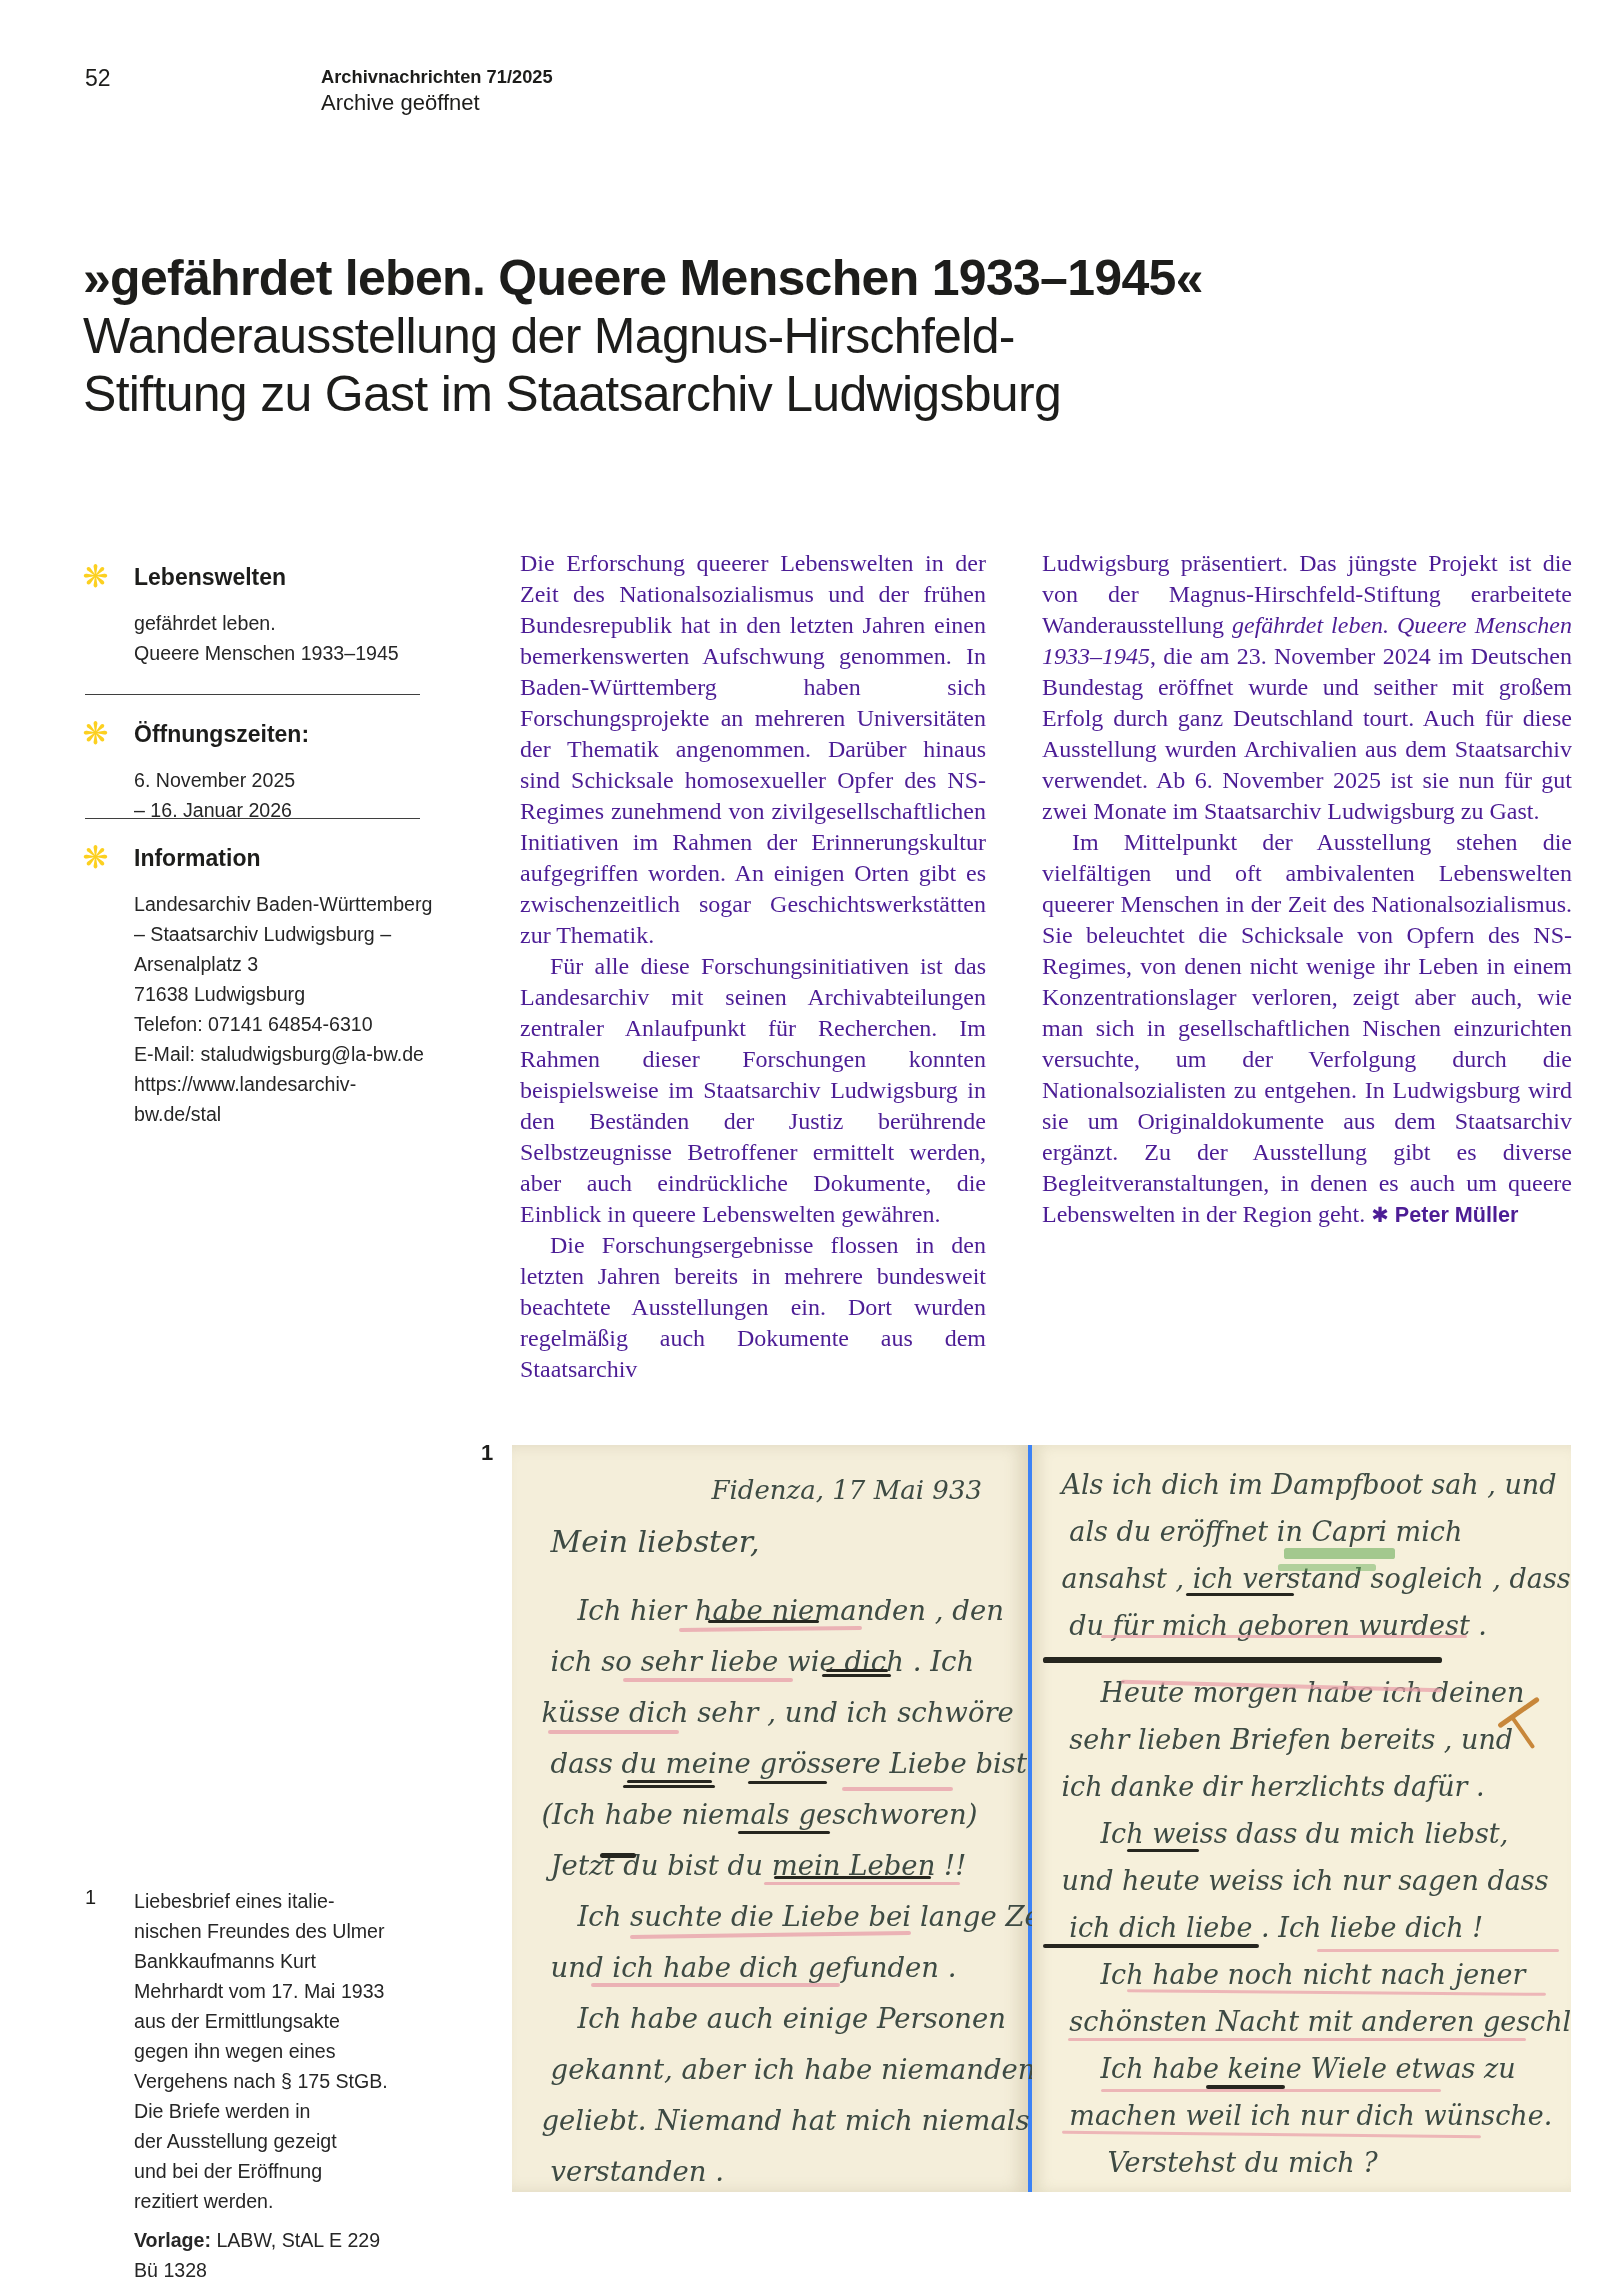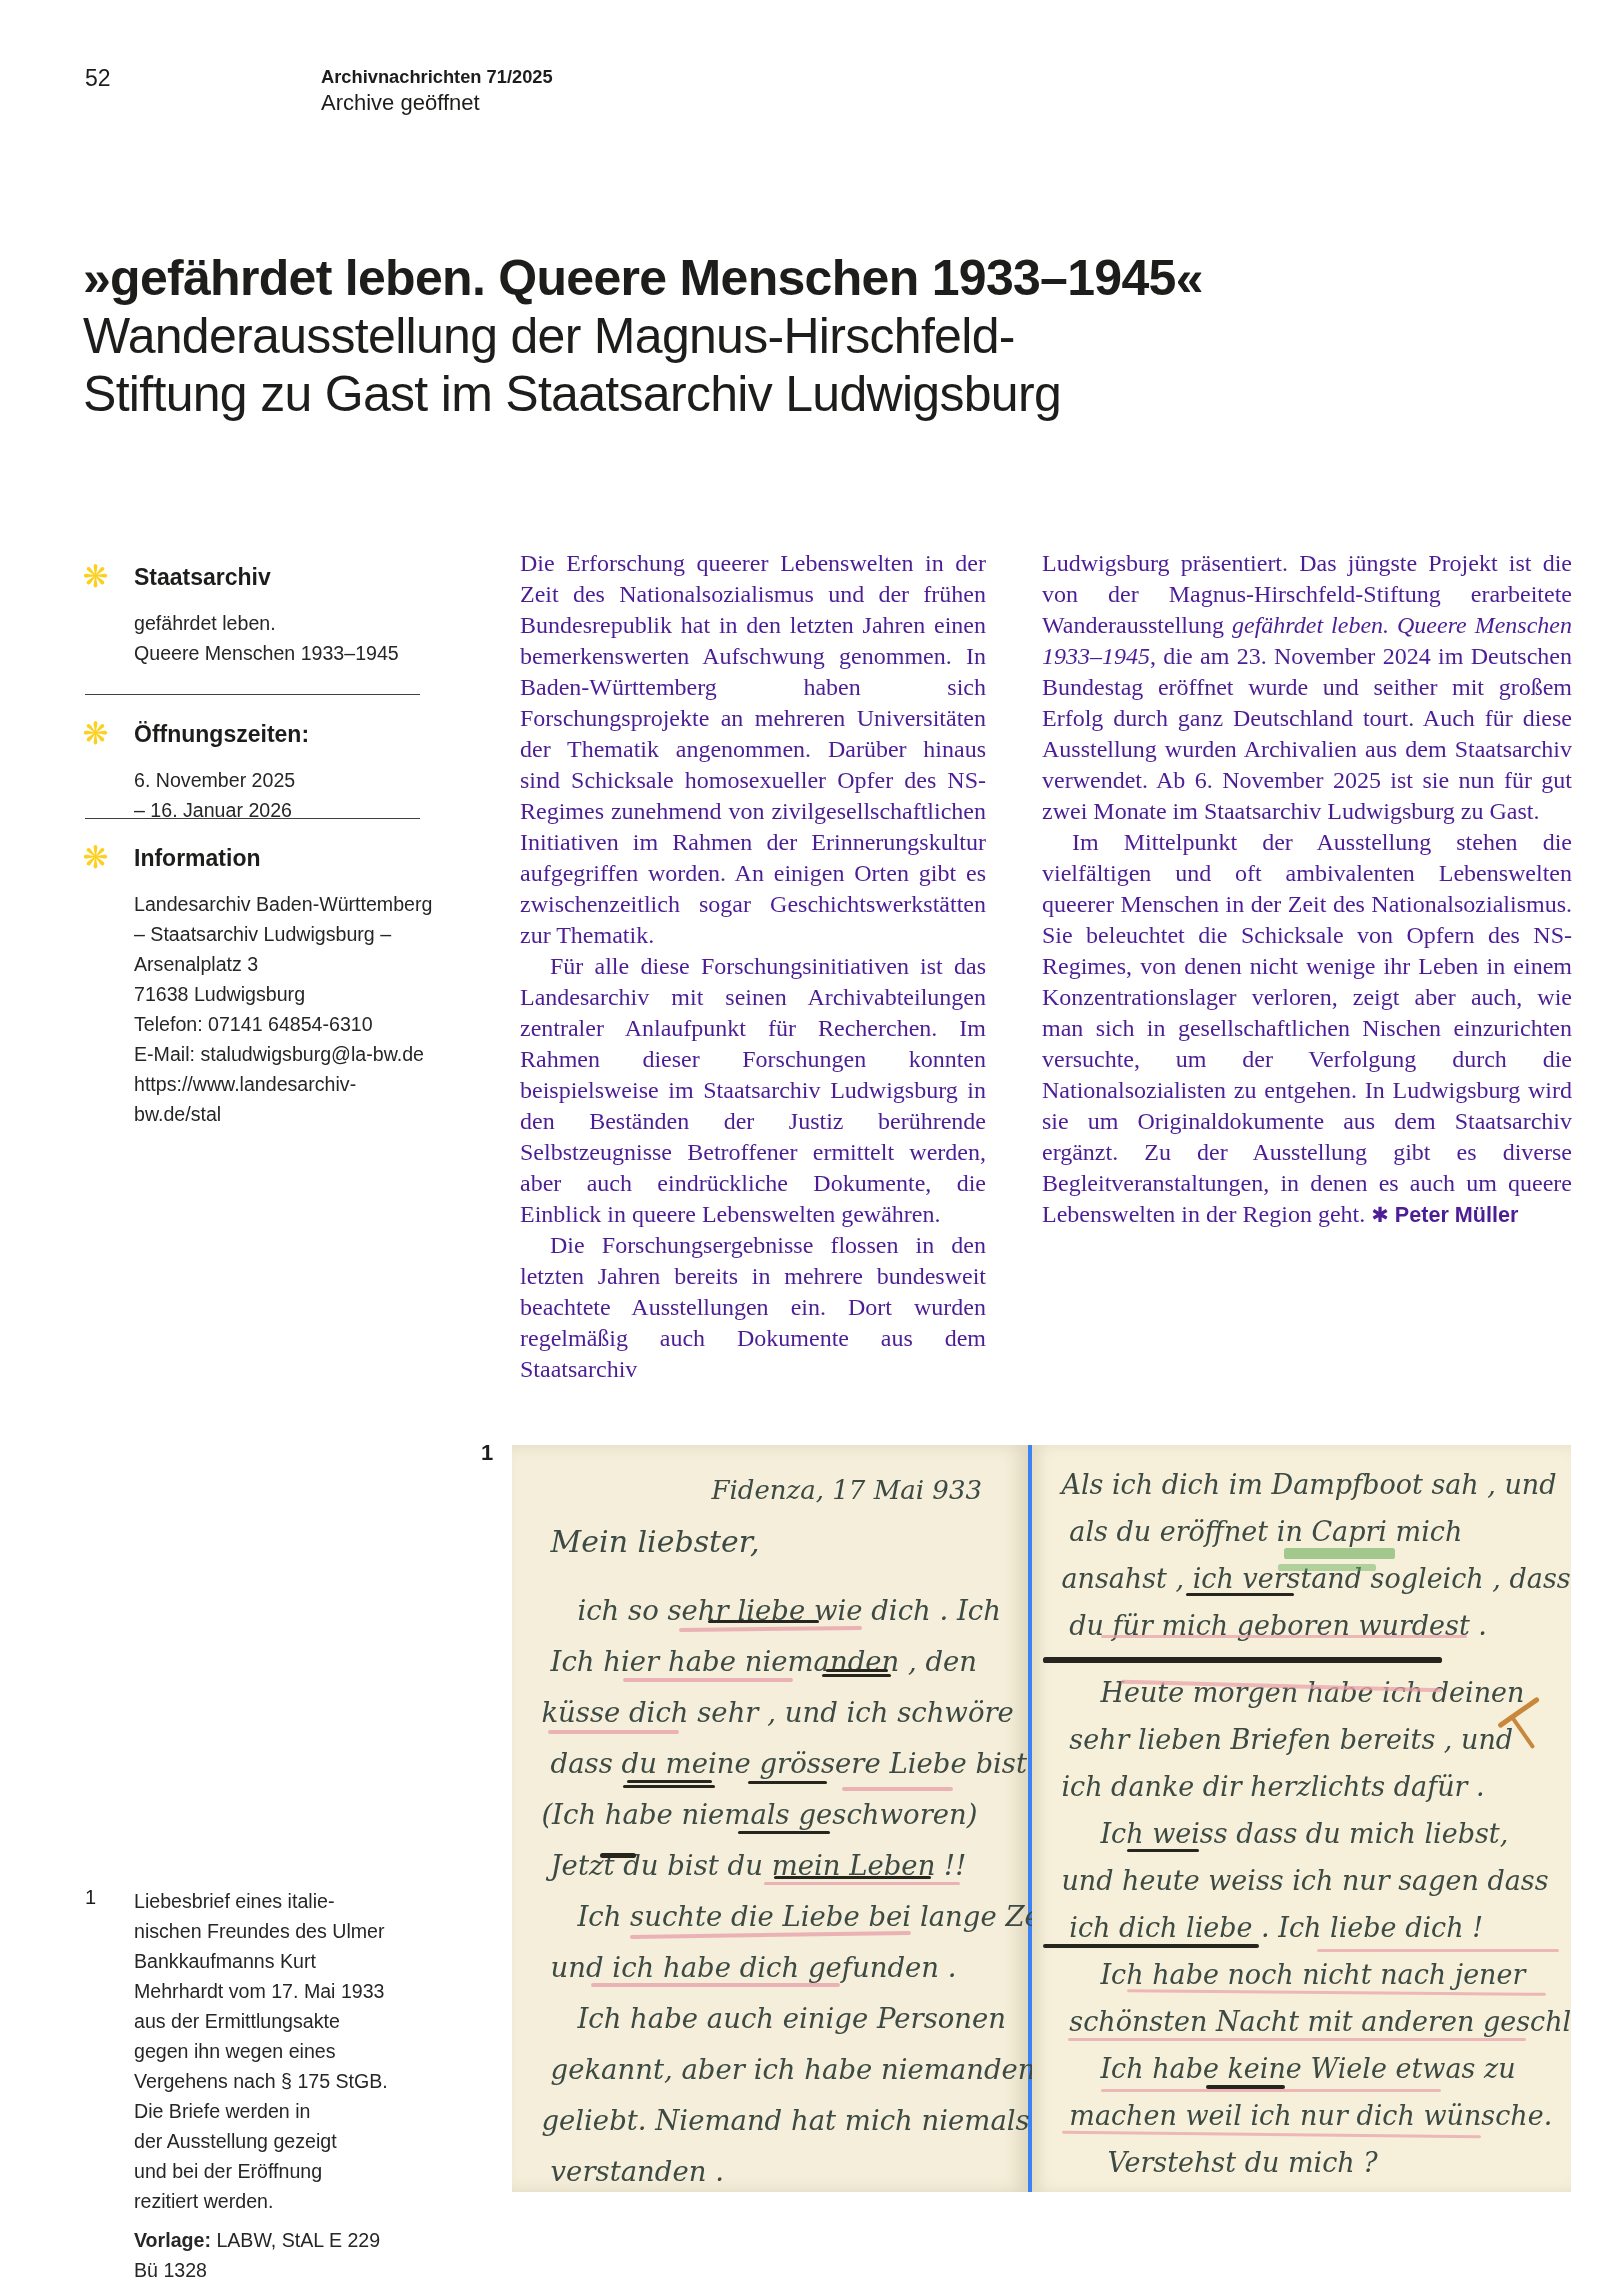--- a/index.html
+++ b/index.html
@@ -83,21 +83,21 @@
 
   <div id="title">
     <div class="t1">»gefährdet leben. Queere Menschen 1933–1945«</div>
     <div class="t2">Wanderausstellung der Magnus-Hirschfeld-</div>
     <div class="t2">Stiftung zu Gast im Staatsarchiv Ludwigsburg</div>
   </div>
 
   <div class="side-sec" style="top:564px;">
     <div class="side-label">
       <span class="side-ast">❋</span>
-      <span>Staatsarchiv</span>
+      <span>Lebenswelten</span>
     </div>
     <div class="side-lines">
         <div>gefährdet leben.</div>
         <div>Queere Menschen 1933–1945</div>
       </div>
   </div>
   <div class="rule" style="top:694px;"></div>
 
   <div class="side-sec" style="top:721px;">
     <div class="side-label">
@@ -137,22 +137,22 @@
     <p><span>Ludwigsburg präsentiert. Das jüngste Projekt ist die von der Magnus-Hirschfeld-Stiftung erarbeitete Wanderausstellung </span><span class="ital">gefährdet leben. Queere Menschen 1933–1945</span><span>, die am 23. November 2024 im Deutschen Bundestag eröffnet wurde und seither mit großem Erfolg durch ganz Deutschland tourt. Auch für diese Ausstellung wurden Archivalien aus dem Staatsarchiv verwendet. Ab 6. November 2025 ist sie nun für gut zwei Monate im Staatsarchiv Ludwigsburg zu Gast.</span></p>
     <p class="ind"><span>Im Mittelpunkt der Ausstellung stehen die vielfältigen und oft ambivalenten Lebenswelten queerer Menschen in der Zeit des Nationalsozialismus. Sie beleuchtet die Schicksale von Opfern des NS-Regimes, von denen nicht wenige ihr Leben in einem Konzentrationslager verloren, zeigt aber auch, wie man sich in gesellschaftlichen Nischen einzurichten versuchte, um der Verfolgung durch die Nationalsozialisten zu entgehen. In Ludwigsburg wird sie um Originaldokumente aus dem Staatsarchiv ergänzt. Zu der Ausstellung gibt es diverse Begleitveranstaltungen, in denen es auch um queere Lebenswelten in der Region geht.</span> <span class="amark">✱</span> <span class="author">Peter Müller</span></p>
   </div>
 
   <div id="fig-marker">1</div>
 
   <div id="letter">
     <div class="page-left">
         <div class="hw">Fidenza, 17 Mai 933</div>
         <div class="hw">Mein liebster,</div>
+        <div class="hw">Ich hier habe niemanden , den</div>
         <div class="hw">ich so sehr liebe wie dich . Ich</div>
-        <div class="hw">Ich hier habe niemanden , den</div>
         <div class="hw">küsse dich sehr , und ich schwöre</div>
         <div class="hw">dass du meine grössere Liebe bist .</div>
         <div class="hw">(Ich habe niemals geschworen)</div>
         <div class="hw">Jetzt du bist du mein Leben !!</div>
         <div class="hw">Ich suchte die Liebe bei lange Zeit,</div>
         <div class="hw">und ich habe dich gefunden .</div>
         <div class="hw">Ich habe auch einige Personen</div>
         <div class="hw">gekannt, aber ich habe niemanden</div>
         <div class="hw">geliebt. Niemand hat mich niemals</div>
         <div class="hw">verstanden .</div>

